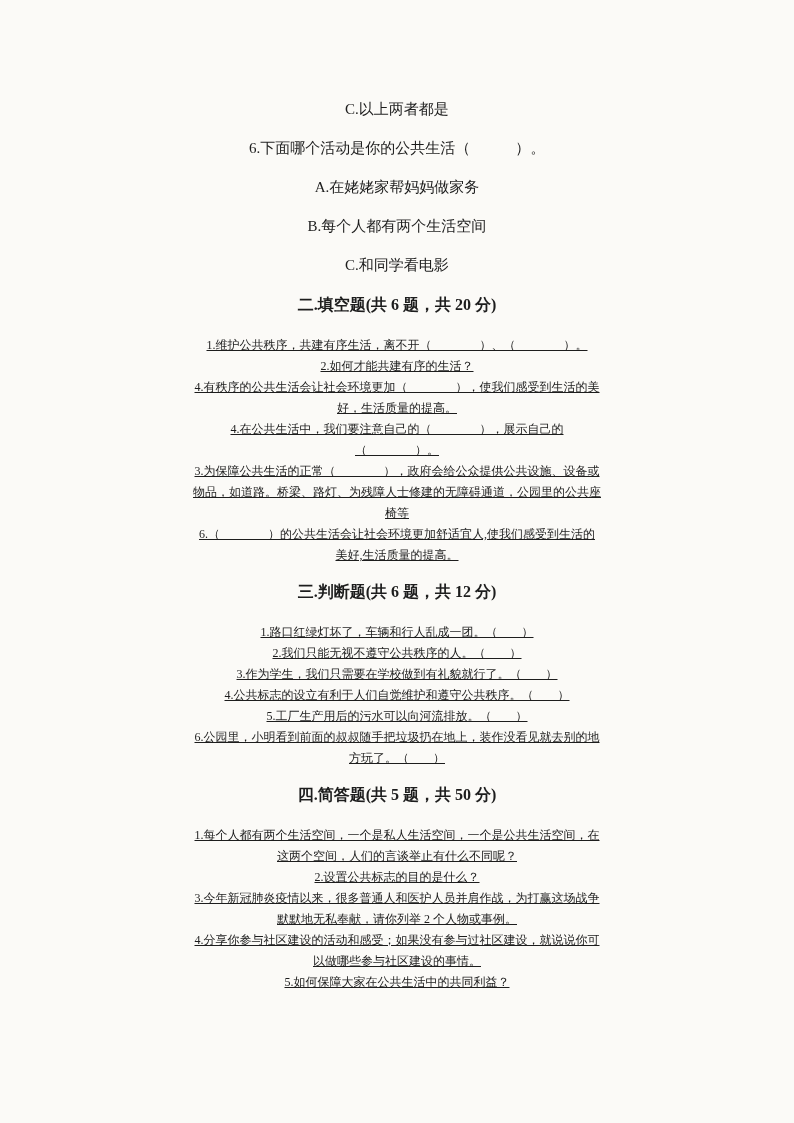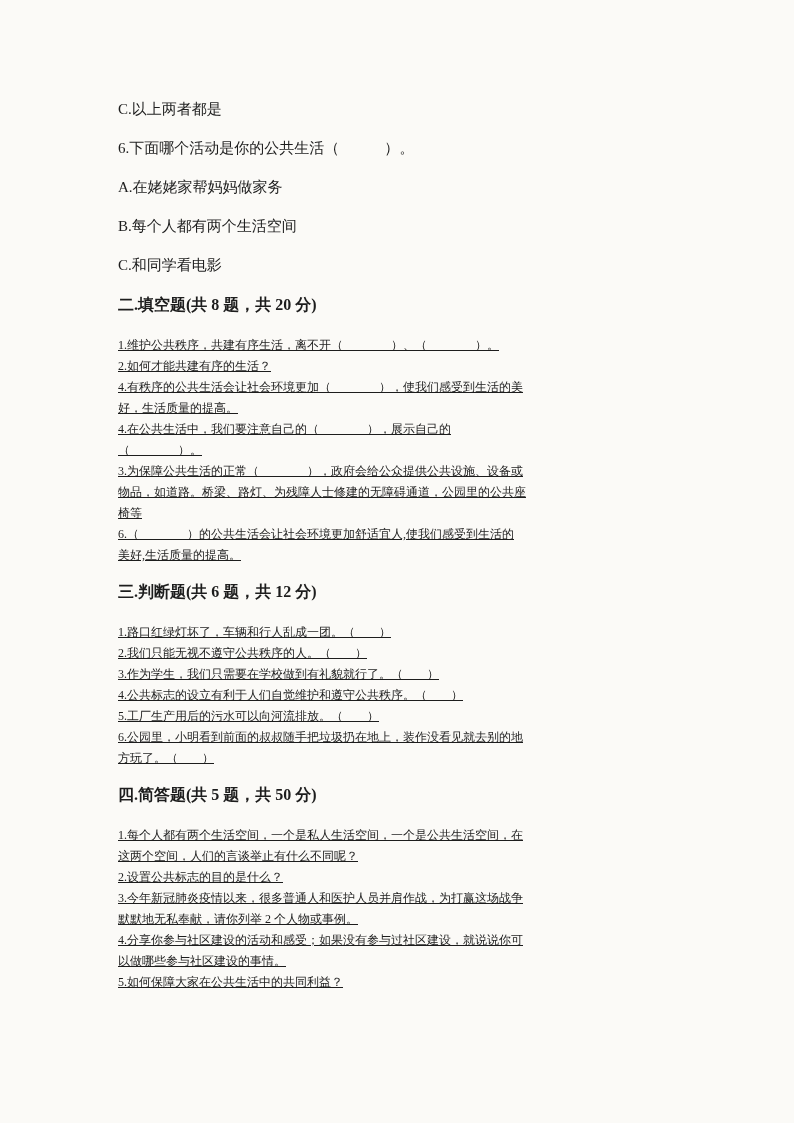--- a/index.html
+++ b/index.html
@@ -10,20 +10,21 @@
     background: #fbfaf7;
   }
   .page {
     position: relative;
     width: 794px;
     height: 1123px;
     background: #fbfaf7;
     font-family: "Liberation Serif", "DejaVu Serif", serif;
     color: #1d1d1d;
     overflow: hidden;
+    text-align: center;
   }
   .content {
     position: absolute;
     left: 118px;
     top: 99px;
     width: 558px;
   }
   .para {
     font-size: 15px;
     line-height: 21px;
@@ -52,21 +53,21 @@
   <div class="content">
 
     <div>
       <p class="para">C.以上两者都是</p>
       <p class="para">6.下面哪个活动是你的公共生活（　　　）。</p>
       <p class="para">A.在姥姥家帮妈妈做家务</p>
       <p class="para">B.每个人都有两个生活空间</p>
       <p class="para">C.和同学看电影</p>
     </div>
 
-    <p class="heading">二.填空题(共 8 题，共 20 分)</p>
+    <p class="heading">二.填空题(共 6 题，共 20 分)</p>
     <div>
       <p class="item">1.维护公共秩序，共建有序生活，离不开（　　　　）、（　　　　）。</p>
       <p class="item">2.如何才能共建有序的生活？</p>
       <p class="item">4.有秩序的公共生活会让社会环境更加（　　　　），使我们感受到生活的美
 好，生活质量的提高。</p>
       <p class="item">4.在公共生活中，我们要注意自己的（　　　　），展示自己的
 （　　　　）。</p>
       <p class="item">3.为保障公共生活的正常（　　　　），政府会给公众提供公共设施、设备或
 物品，如道路。桥梁、路灯、为残障人士修建的无障碍通道，公园里的公共座
 椅等</p>

